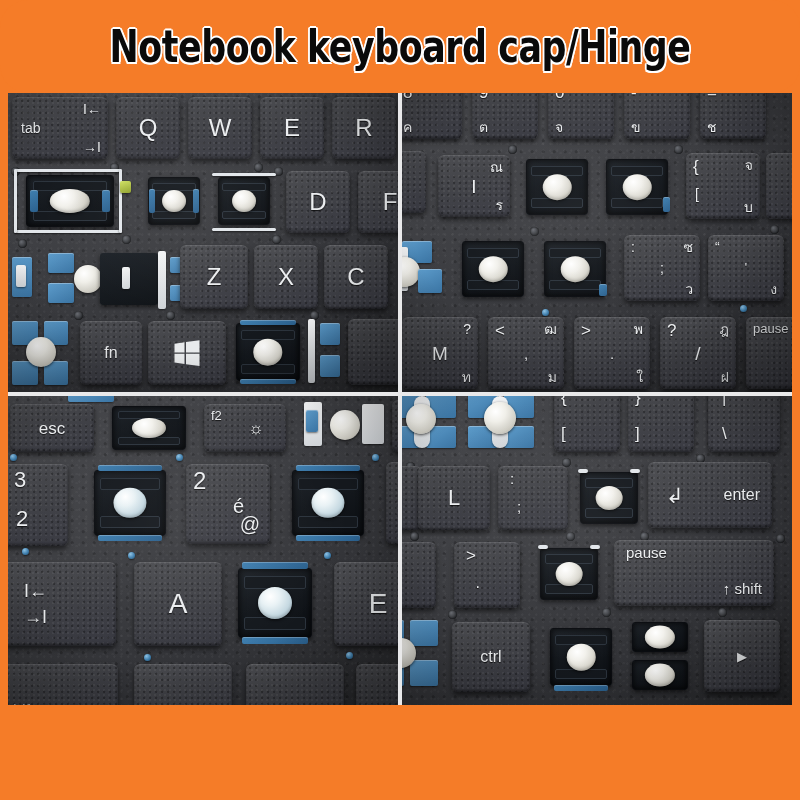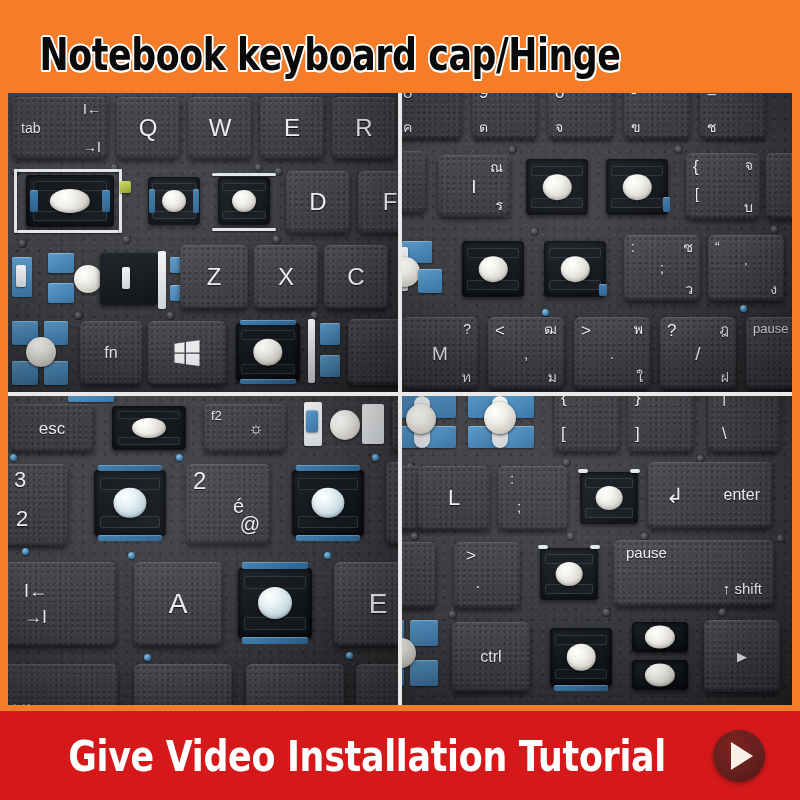--- a/index.html
+++ b/index.html
@@ -3,22 +3,22 @@
 <meta charset="utf-8">
 <style>
   * { margin:0; padding:0; box-sizing:border-box; }
   html,body { width:800px; height:800px; overflow:hidden; background:#f57c28;
               font-family:"Liberation Sans", sans-serif; }
 
   .page { position:relative; width:800px; height:800px; background:#f57c28; }
 
   
   .header {
-    position:absolute; left:0; top:8px; width:800px; height:93px;
-    background:#f57c28; display:flex; align-items:center; border-radius:28px;
+    position:absolute; left:0; top:0; width:800px; height:93px;
+    background:#f57c28; display:flex; align-items:center; justify-content:center;border-radius:28px;
   }
   .header-title {
     font-size:44px; font-weight:bold; color:#0a0a0a;
     font-family:"Liberation Sans Narrow","DejaVu Sans Condensed","Liberation Sans",sans-serif;
     transform:scaleX(0.88); letter-spacing:-0.5px; white-space:nowrap;
     text-shadow:
        2px 0 0 #fff, -2px 0 0 #fff, 0 2px 0 #fff, 0 -2px 0 #fff,
        1.5px 1.5px 0 #fff, -1.5px 1.5px 0 #fff, 1.5px -1.5px 0 #fff, -1.5px -1.5px 0 #fff;
   }
 
@@ -639,20 +639,14 @@
 
       <div class="key" style="left:302px;top:224px;width:76px;height:72px;">
         <span style="font-size:13px;">▶</span>
         </div>
 
       <div class="vig"></div>
     </div>
 
   </div>
 
-  <div class="footer">
-    <div class="footer-title">Give Video Installation Tutorial</div>
-    <div class="play-btn">
-      <div class="play-tri"></div>
-    </div>
-  </div>
 
 </div>
 
 </body></html>

